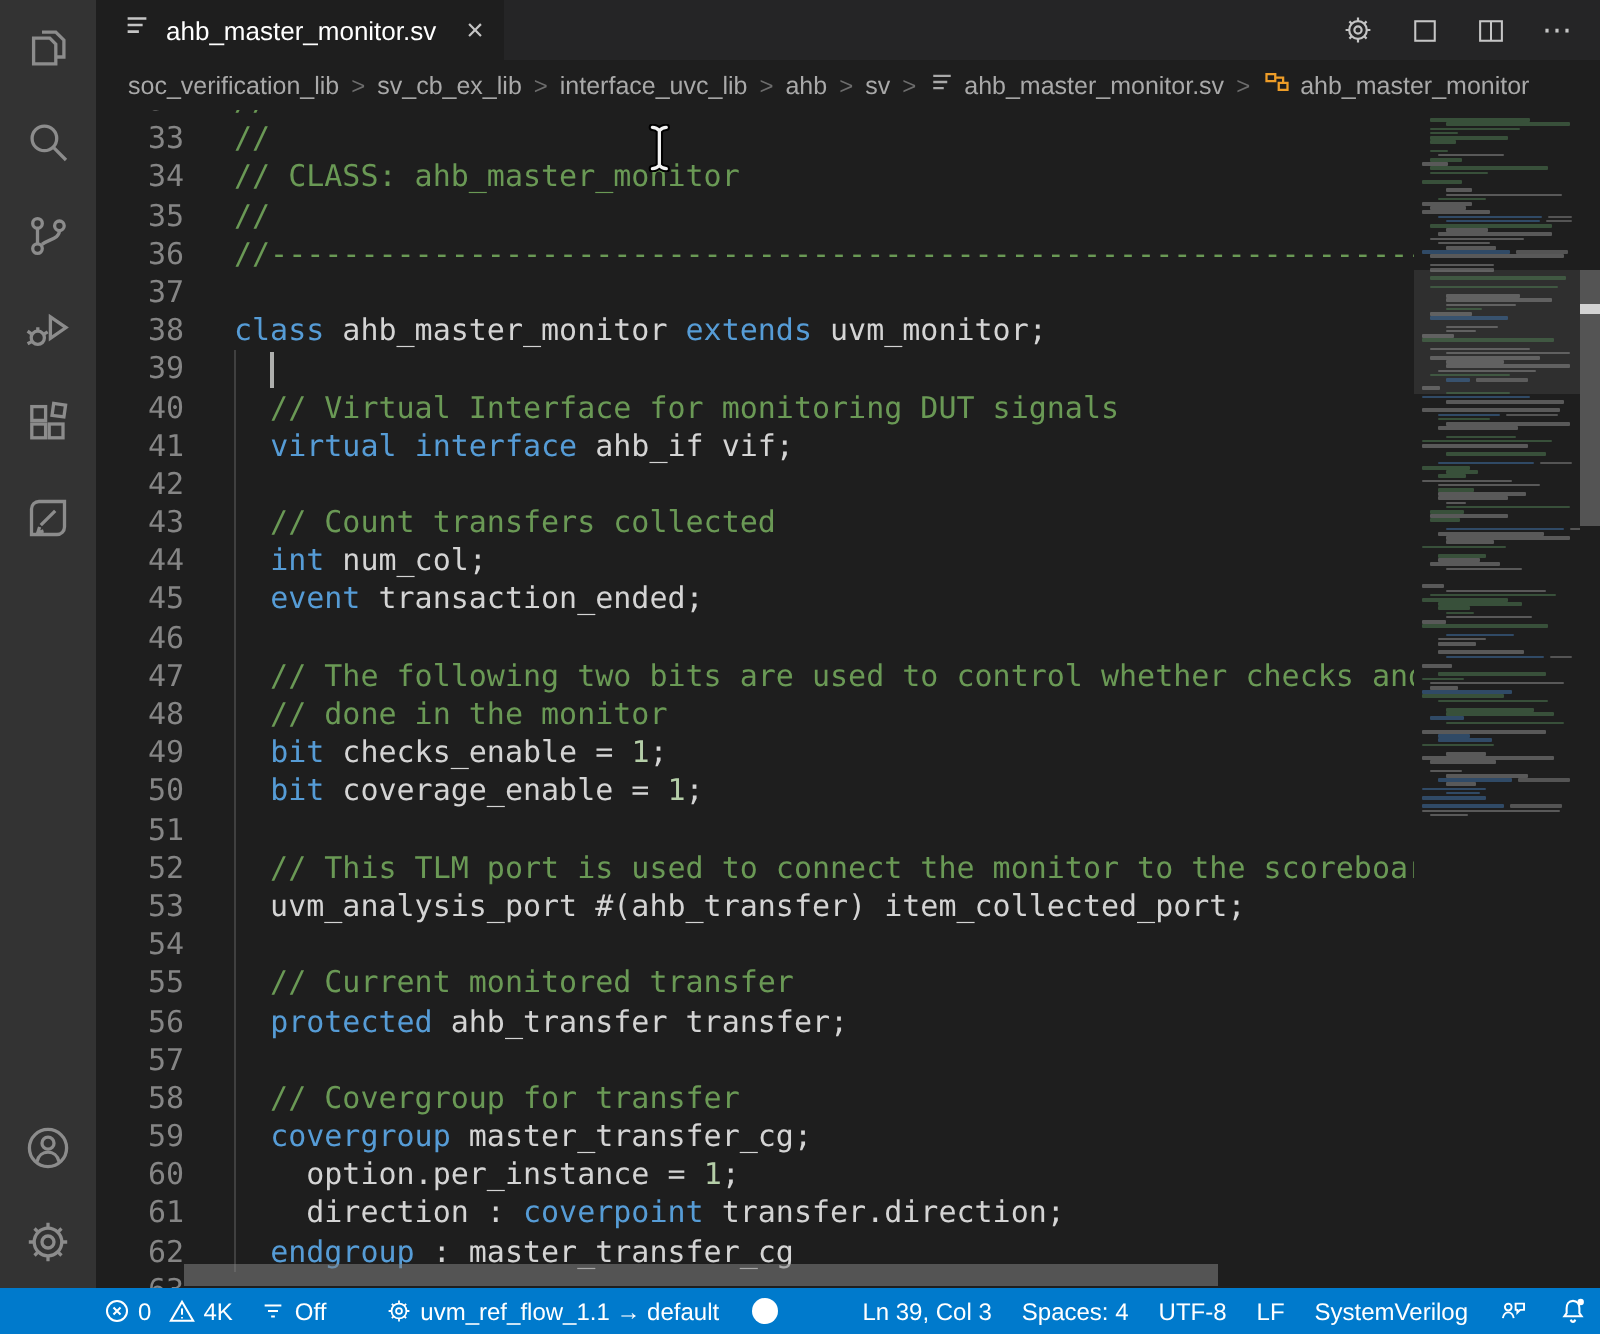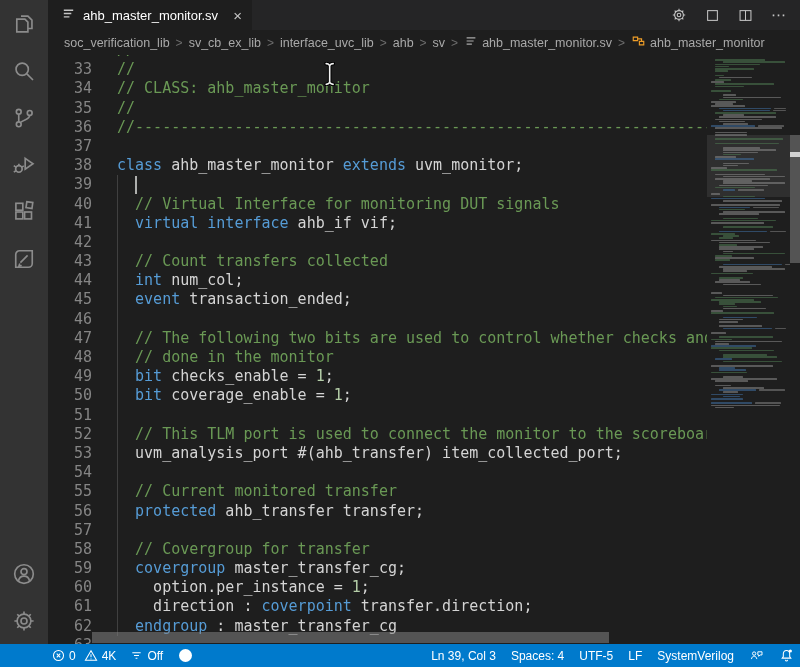--- a/index.html
+++ b/index.html
@@ -365,25 +365,33 @@
         <line x1="7" y1="10.3" x2="7" y2="11"></line>
       </svg>
     <span>4K</span>
   </div>
   <div class="sb-item">
     <svg width="13" height="13" viewBox="0 0 14 14">
         <path d="M2.5 4 h9 M4.3 7 h5.4 M6 10 h2"></path>
       </svg>
     <span>Off</span>
   </div>
+  <div class="sb-item sb-env">
+    <svg width="13" height="13" viewBox="0 0 16 16">
+        <circle cx="8" cy="8" r="1.8"></circle>
+        <circle cx="8" cy="8" r="4.6"></circle>
+        <path d="M8 1.6 V3.4 M8 12.6 V14.4 M1.6 8 H3.4 M12.6 8 H14.4 M3.6 3.6 L5 5 M11 11 L12.4 12.4 M12.4 3.6 L11 5 M5 11 L3.6 12.4"></path>
+      </svg>
+    <span>uvm_ref_flow_1.1 → default</span>
+  </div>
   <div class="sb-circle"></div>
   <div class="sb-right">
     <span class="sb-item">Ln 39, Col 3</span>
     <span class="sb-item">Spaces: 4</span>
-    <span class="sb-item">UTF-5</span>
+    <span class="sb-item">UTF-8</span>
     <span class="sb-item">LF</span>
     <span class="sb-item">SystemVerilog</span>
     <span class="sb-item">
       <svg width="15" height="14" viewBox="0 0 16 16">
           <circle cx="5.3" cy="5.2" r="1.9"></circle>
           <path d="M2.2 11.5 c.4-2.2 1.7-3.3 3.1-3.3 s2.7 1.1 3.1 3.3"></path>
           <path d="M9.5 3.2 h4.8 v3.6 h-2.2 l-1.6 1.6 v-1.6 h-1 z"></path>
         </svg>
     </span>
     <span class="sb-item">

